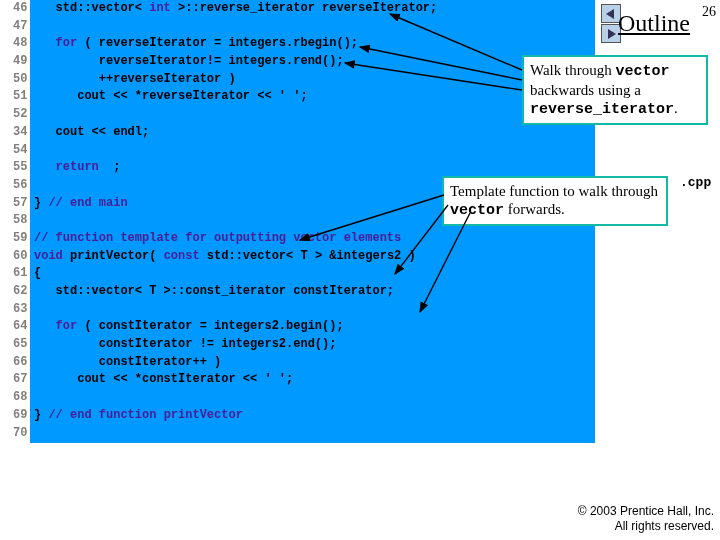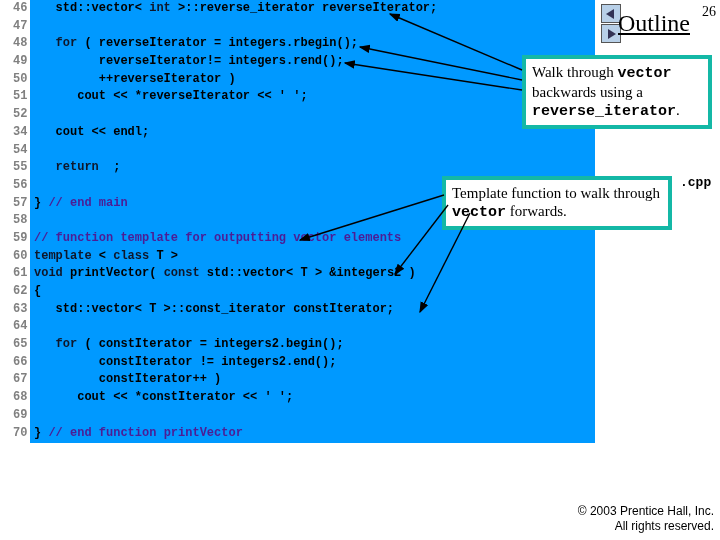--- a/index.html
+++ b/index.html
@@ -47,21 +47,21 @@
     line-height: 17.7px;
     height: 17.7px;
     padding-left: 4px;
   }
   .code-col {
     position: absolute;
     left: 30px;
     top: 0;
     width: 565px;
   }
-  .kw   { color: #0f172a; text-align: center; }
+  .kw   { color: #4c1d95; text-align: center; }
   .norm { color: #000; margin-top: 28px; }
   .lit  { color: #000; }
   .cmt  { color: #4c1d95; }
   .navbtn {
     position: absolute;
     width: 18px;
     height: 17px;
     background: #b8d0e8;
     border: 1px solid #555;
     display: flex;
@@ -82,21 +82,21 @@
     position: absolute;
     right: 4px;
     top: 4px;
     font-family: "Times New Roman", serif;
     font-size: 14px;
     color: #000;
   }
   .callout {
     position: absolute;
     background: #fff;
-    border: 4px solid #14b8a6;
+    border: 2px solid #14b8a6;
     padding: 4px 6px;
     font-family: "Times New Roman", serif;
     font-size: 15px;
     line-height: 1.2;
   }
   .callout .mono { font-family: "Courier New", monospace; font-weight: bold; }
   .filelabel {
     position: absolute;
     font-family: "Courier New", monospace;
     font-size: 13px;
@@ -154,21 +154,20 @@
       <div class="code-line"><span class="norm">         ++reverseIterator )</span></div>
       <div class="code-line"><span class="norm">      cout &lt;&lt; *reverseIterator &lt;&lt; </span><span class="lit">' '</span><span class="norm">;</span></div>
       <div class="code-line">&nbsp;</div>
       <div class="code-line"><span class="norm">   cout &lt;&lt; endl;</span></div>
       <div class="code-line">&nbsp;</div>
       <div class="code-line"><span class="norm">   </span><span class="kw">return</span><span class="norm">  ;</span></div>
       <div class="code-line">&nbsp;</div>
       <div class="code-line"><span class="norm">} </span><span class="cmt">// end main</span></div>
       <div class="code-line">&nbsp;</div>
       <div class="code-line"><span class="cmt">// function template for outputting vector elements</span></div>
-      <div class="code-line"><span class="kw">template</span><span class="norm"> &lt; </span><span class="kw">class</span><span class="norm"> T &gt;</span></div>
       <div class="code-line"><span class="kw">void</span><span class="norm"> printVector( </span><span class="kw">const</span><span class="norm"> std::vector&lt; T &gt; &amp;integers2 )</span></div>
       <div class="code-line"><span class="norm">{</span></div>
       <div class="code-line"><span class="norm">   std::vector&lt; T &gt;::const_iterator constIterator;</span></div>
       <div class="code-line">&nbsp;</div>
       <div class="code-line"><span class="norm">   </span><span class="kw">for</span><span class="norm"> ( constIterator = integers2.begin();</span></div>
       <div class="code-line"><span class="norm">         constIterator != integers2.end();</span></div>
       <div class="code-line"><span class="norm">         constIterator++ )</span></div>
       <div class="code-line"><span class="norm">      cout &lt;&lt; *constIterator &lt;&lt; </span><span class="lit">' '</span><span class="norm">;</span></div>
       <div class="code-line">&nbsp;</div>
       <div class="code-line"><span class="norm">} </span><span class="cmt">// end function printVector</span></div>

